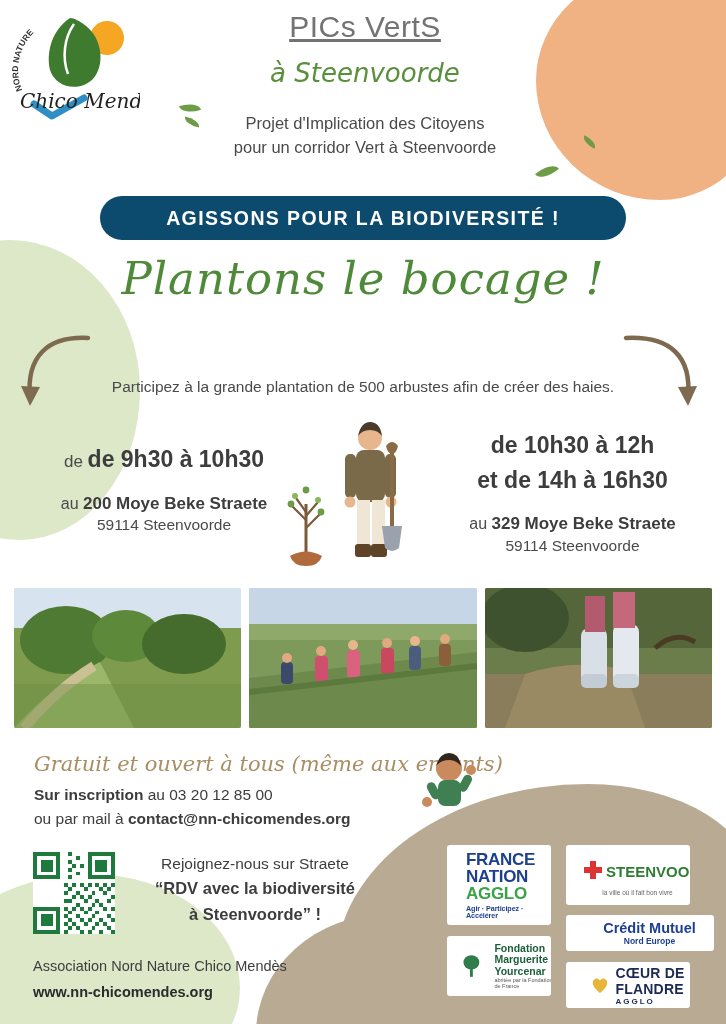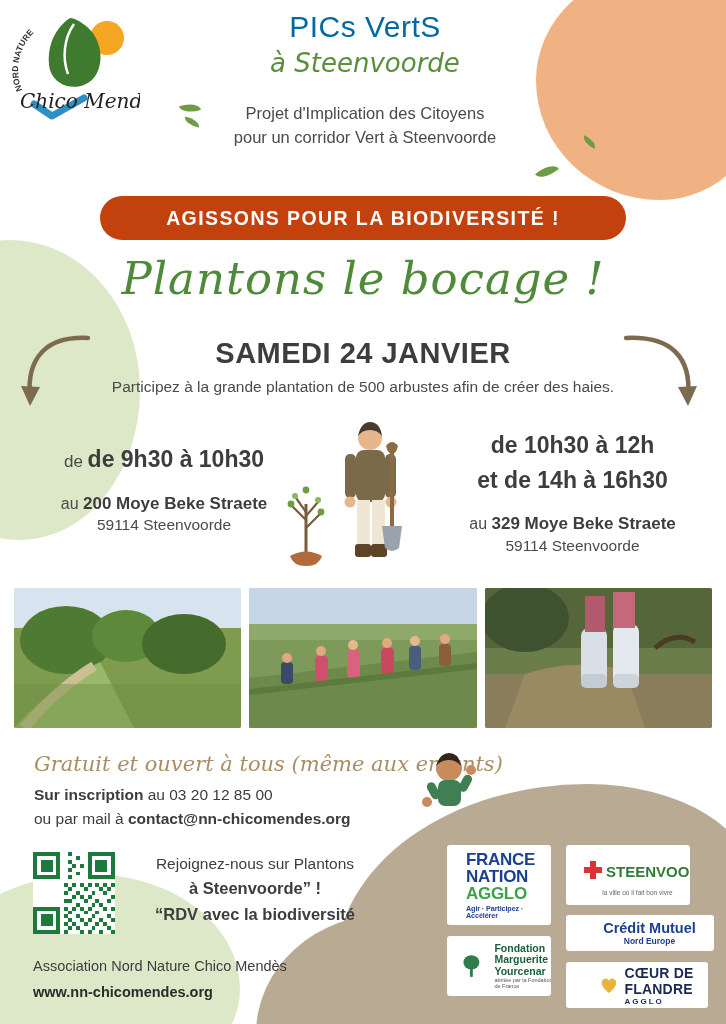--- a/index.html
+++ b/index.html
@@ -66,31 +66,32 @@
 
   
   .header {
     position: absolute;
     left: 150px; top: 10px;
     width: 430px;
     text-align: center;
   }
   .title-main {
     font-size: 30px;
-    color: #0369a1;
+    color: #737373;
     letter-spacing: .5px;
     line-height: 1.15;
+    text-decoration: underline;
   }
   .title-sub {
     font-size: 26px;
     color: #5a8f3d;
     font-family: "DejaVu Sans", sans-serif;
     font-style: italic;
     line-height: 1.3;
-    margin-top: 2px;
+    margin-top: 12px;
   }
   .subtitle {
     margin-top: 22px;
     font-size: 16.5px;
     color: #4a4a4a;
     line-height: 1.45;
   }
 
   
   .leaf {
@@ -101,21 +102,21 @@
   .leaf-a { left: 180px; top: 103px; width: 20px; height: 10px; transform: rotate(-18deg); }
   .leaf-b { left: 184px; top: 118px; width: 16px; height: 8px;  transform: rotate(12deg); }
   .leaf-c { left: 536px; top: 166px; width: 22px; height: 11px; transform: rotate(-40deg); }
   .leaf-d { left: 582px; top: 138px; width: 15px; height: 8px;  transform: rotate(25deg); }
 
   
   .banner {
     position: absolute;
     left: 100px; top: 196px;
     width: 526px; height: 44px;
-    background: #c2410c;
+    background: #0c4a6e;
     border-radius: 24px;
     display: flex; align-items: center; justify-content: center;
     color: #ffffff;
     font-size: 19.5px;
     font-weight: bold;
     letter-spacing: 1.4px;
   }
 
   
   .script-title {
@@ -245,21 +246,21 @@
     background: #ffffff;
     border-radius: 3px;
     display: flex; align-items: center; justify-content: center;
     overflow: hidden;
     padding-left: 19px;
   }
   .sp-fnv   { left: 447px; top: 845px;  width: 104px; height: 80px; }
   .sp-steen { left: 566px; top: 845px;  width: 124px; height: 60px; }
   .sp-cm    { left: 566px; top: 915px;  width: 148px; height: 36px; }
   .sp-fmy   { left: 447px; top: 936px;  width: 104px; height: 60px; }
-  .sp-cdf   { left: 566px; top: 962px;  width: 142px; height: 46px; }
+  .sp-cdf   { left: 566px; top: 962px;  width: 124px; height: 46px; }
 
   .fnv-text { color: #1d3f8f; font-weight: bold; line-height: 1.0; text-align: left; }
   .fnv-l1 { font-size: 17px; letter-spacing: -.3px; }
   .fnv-l2 { font-size: 17px; letter-spacing: -.3px; }
   .fnv-l3 { font-size: 17px; letter-spacing: -.3px; color: #3aa34a; }
   .fnv-l4 { font-size: 7.2px; color: #1d3f8f; font-weight: bold; margin-top: 3px; letter-spacing: -.1px; }
 
   .cm-text { font-size: 14.5px; font-weight: bold; color: #1d3f8f; }
   .cm-sub { font-size: 8.5px; color: #1d3f8f; font-weight: bold; }
 
@@ -308,21 +309,20 @@
 
   <div class="leaf leaf-a"></div>
   <div class="leaf leaf-b"></div>
   <div class="leaf leaf-c"></div>
   <div class="leaf leaf-d"></div>
 
   <div class="banner">AGISSONS POUR LA BIODIVERSITÉ !</div>
 
   <div class="script-title">Plantons le bocage !</div>
 
-  <div class="date">SAMEDI 24 JANVIER</div>
   <div class="lead">Participez à la grande plantation de 500 arbustes afin de créer des haies.</div>
 
   <svg class="arrow arrow-left" width="80" height="90" viewBox="0 0 80 90">
     <path d="M70 8 C 30 6, 8 26, 12 68" stroke="#7d6a4f" stroke-width="4.5" fill="none" stroke-linecap="round"></path>
     <path d="M3 56 L 12 76 L 22 57 Z" fill="#7d6a4f"></path>
   </svg>
   <svg class="arrow arrow-right" width="80" height="90" viewBox="0 0 80 90">
     <path d="M6 8 C 50 6, 72 26, 68 68" stroke="#7d6a4f" stroke-width="4.5" fill="none" stroke-linecap="round"></path>
     <path d="M58 57 L 68 76 L 77 56 Z" fill="#7d6a4f"></path>
   </svg>
@@ -534,23 +534,23 @@
         <rect x="19" y="19" width="1" height="1"></rect>
       <rect x="8" y="20" width="1" height="1"></rect>
         <rect x="12" y="20" width="1" height="1"></rect>
       <rect x="14" y="20" width="1" height="1"></rect>
         <rect x="17" y="20" width="1" height="1"></rect>
       <rect x="20" y="20" width="1" height="1"></rect>
     </g>
   </svg>
 
   <div class="fb-text">
-    <div>Rejoignez-nous sur Plantons</div>
+    <div>Rejoignez-nous sur Straete</div>
+    <div class="strong">“RDV avec la biodiversité</div>
     <div class="strong">à Steenvoorde” !</div>
-    <div class="strong">“RDV avec la biodiversité</div>
   </div>
 
   <div class="assoc">Association Nord Nature Chico Mendès</div>
   <div class="site">www.nn-chicomendes.org</div>
 
   <div class="sponsor sp-fnv">
     <div class="fnv-text">
       <div class="fnv-l1">FRANCE</div>
       <div class="fnv-l2">NATION</div>
       <div class="fnv-l3">AGGLO</div>

